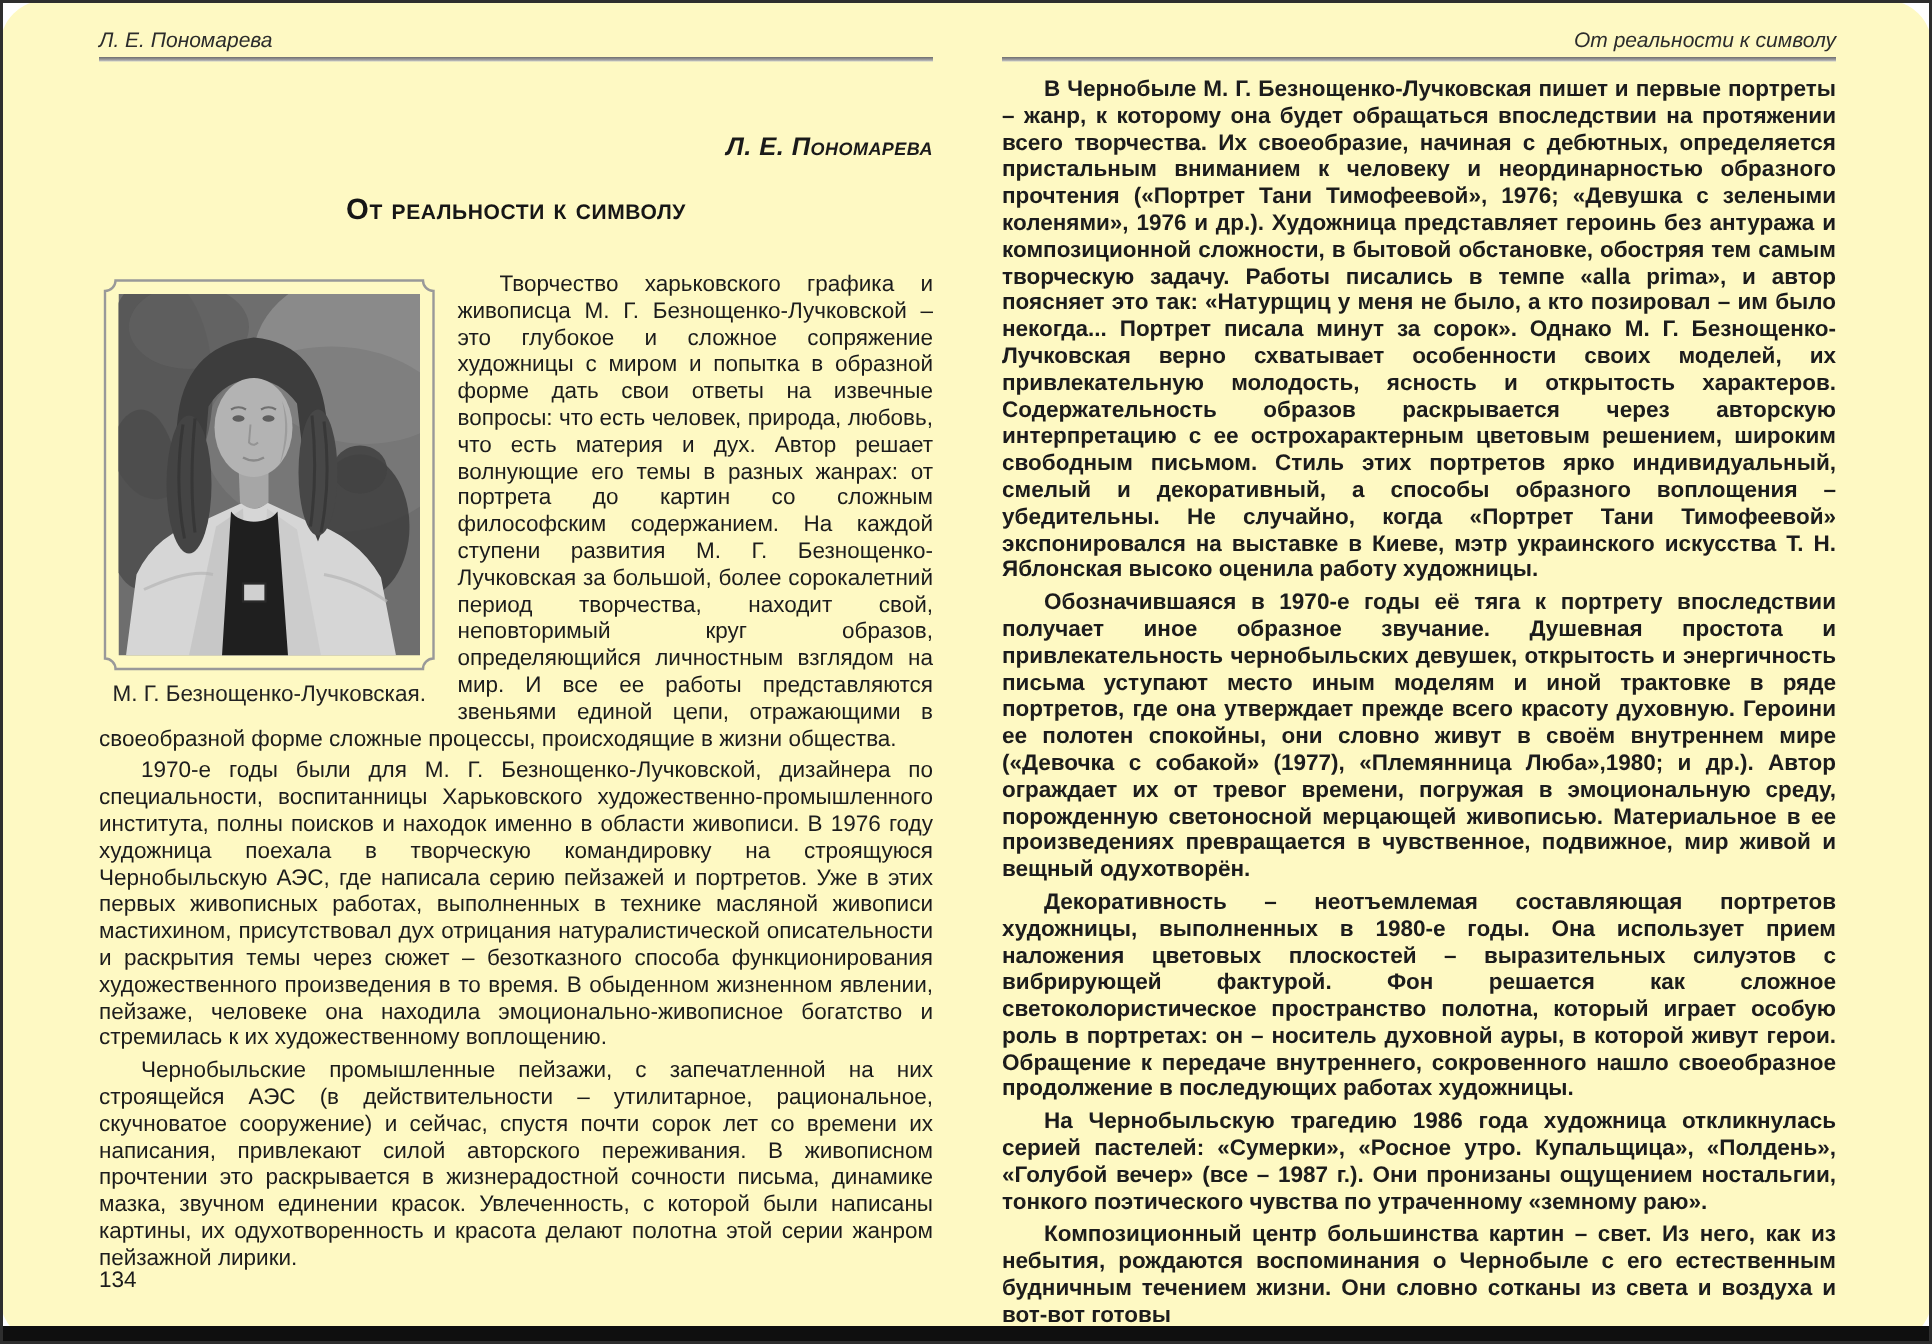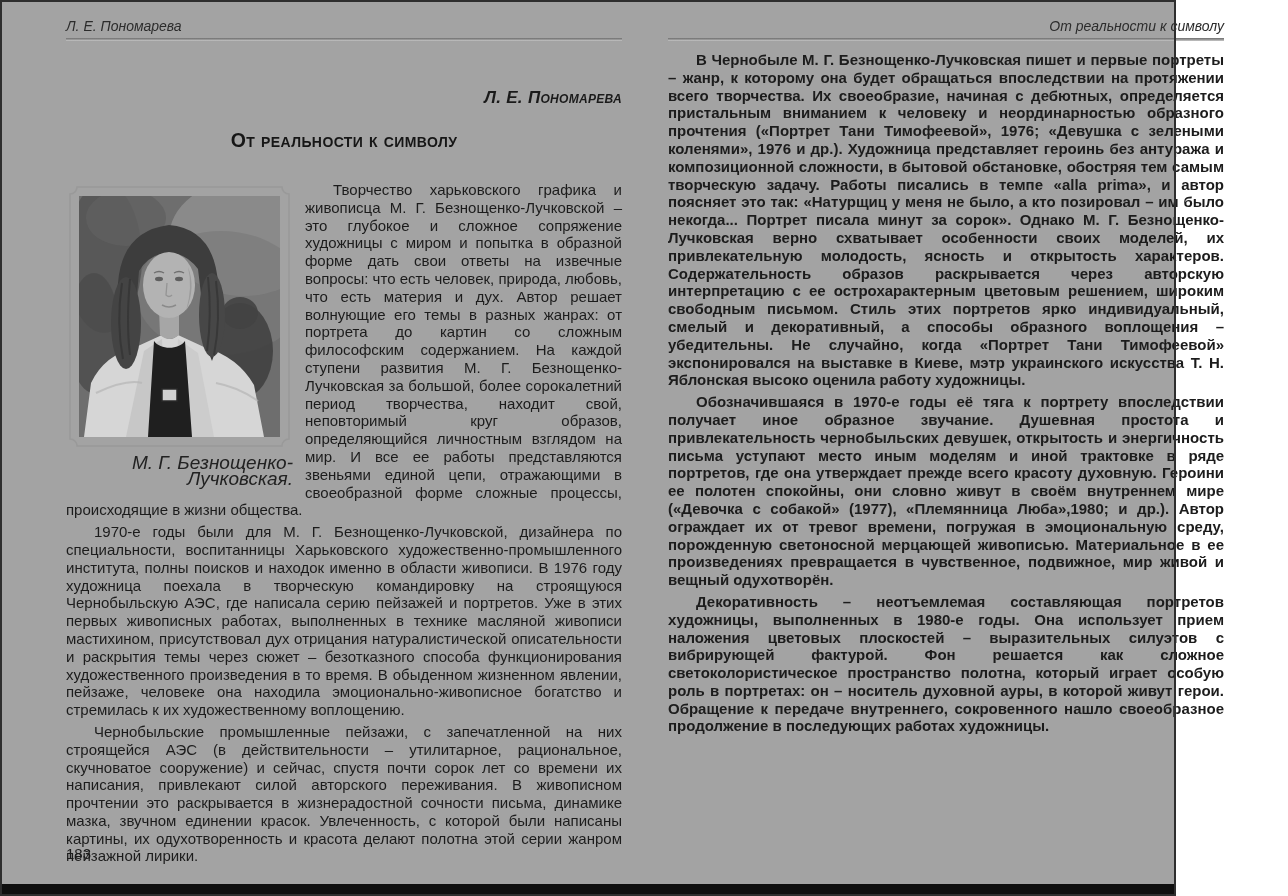--- a/index.html
+++ b/index.html
@@ -3,21 +3,21 @@
 <meta charset="utf-8">
 <style>
   html, body {
     margin: 0; padding: 0;
     width: 1288px; height: 896px;
     background: #ffffff;
     overflow: hidden;
     font-family: "Liberation Sans", sans-serif;
     color: #1c1c1c;
   }
-  .spread { position: relative; width: 1176px; height: 896px; background: #a3a3a3; }
+  .spread { position: relative; width: 1288px; height: 896px; background: #fef9c3; border-radius: 31px; }
 
   .frame-border {
     position: absolute; inset: 0;
     border: 2px solid #2e2e2e;
     pointer-events: none;
   }
   .bottom-bar {
     position: absolute; left: 2px; right: 2px; bottom: 2px;
     height: 10px; background: #0f0f0f;
   }
@@ -66,26 +66,25 @@
   }
 
   figure.photo-figure {
     float: left;
     width: 227px;
     margin: 2px 12px 2px 0;
     padding: 0;
   }
   figure.photo-figure svg { display: block; }
   figcaption.photo-caption {
-    font-style: italic;
-    font-size: 19px;
+    font-size: 15px;
     line-height: 16px;
     color: #222;
     margin-top: 5px;
-    text-align: right;
+    text-align: center;
     text-indent: 0;
   }
 
   .page-number {
     position: absolute; top: 845px;
     font-size: 15px; color: #1c1c1c;
   }
   .page-number.num-left  { left: 0; }
   .page-number.num-right { right: 0; margin-top: 48px; }
 </style>
@@ -147,31 +146,33 @@
             <path d="M 30 210 Q 60 196 76 200 M 150 200 Q 172 204 192 218" stroke="#b5b5b5" stroke-width="2" fill="none" opacity="0.7"></path>
           </g>
         </svg>
         <figcaption class="photo-caption">М. Г. Безнощенко-Лучковская.</figcaption>
       </figure>
       <p>Творчество харьковского графика и живописца М. Г. Безнощенко-Лучковской – это глубокое и сложное сопряжение художницы с миром и попытка в образной форме дать свои ответы на извечные вопросы: что есть человек, природа, любовь, что есть материя и дух. Автор решает волнующие его темы в разных жанрах: от портрета до картин со сложным философским содержанием. На каждой ступени развития М. Г. Безнощенко-Лучковская за большой, более сорокалетний период творчества, находит свой, неповторимый круг образов, определяющийся личностным взглядом на мир. И все ее работы представляются звеньями единой цепи, отражающими в своеобразной форме сложные процессы, происходящие в жизни общества.</p>
       <p>1970-е годы были для М. Г. Безнощенко-Лучковской, дизайнера по специальности, воспитанницы Харьковского художественно-промышленного института, полны поисков и находок именно в области живописи. В 1976 году художница поехала в творческую командировку на строящуюся Чернобыльскую АЭС, где написала серию пейзажей и портретов. Уже в этих первых живописных работах, выполненных в технике масляной живописи мастихином, присутствовал дух отрицания натуралистической описательности и раскрытия темы через сюжет – безотказного способа функционирования художественного произведения в то время. В обыденном жизненном явлении, пейзаже, человеке она находила эмоционально-живописное богатство и стремилась к их художественному воплощению.</p>
       <p>Чернобыльские промышленные пейзажи, с запечатленной на них строящейся АЭС (в действительности – утилитарное, рациональное, скучноватое сооружение) и сейчас, спустя почти сорок лет со времени их написания, привлекают силой авторского переживания. В живописном прочтении это раскрывается в жизнерадостной сочности письма, динамике мазка, звучном единении красок. Увлеченность, с которой были написаны картины, их одухотворенность и красота делают полотна этой серии жанром пейзажной лирики.</p>
     </div>
 
-    <div class="page-number num-left">183</div>
+    <div class="page-number num-left">134</div>
   </div>
 
   <div class="page page-right">
     <div class="running-head align-right">От реальности к символу</div>
     <div class="head-rule"></div>
 
     <div class="body-block body-right">
       <p>В Чернобыле М. Г. Безнощенко-Лучковская пишет и первые портреты – жанр, к которому она будет обращаться впоследствии на протяжении всего творчества. Их своеобразие, начиная с дебютных, определяется пристальным вниманием к человеку и неординарностью образного прочтения («Портрет Тани Тимофеевой», 1976; «Девушка с зелеными коленями», 1976 и др.). Художница представляет героинь без антуража и композиционной сложности, в бытовой обстановке, обостряя тем самым творческую задачу. Работы писались в темпе «alla prima», и автор поясняет это так: «Натурщиц у меня не было, а кто позировал – им было некогда... Портрет писала минут за сорок». Однако М. Г. Безнощенко-Лучковская верно схватывает особенности своих моделей, их привлекательную молодость, ясность и открытость характеров. Содержательность образов раскрывается через авторскую интерпретацию с ее острохарактерным цветовым решением, широким свободным письмом. Стиль этих портретов ярко индивидуальный, смелый и декоративный, а способы образного воплощения – убедительны. Не случайно, когда «Портрет Тани Тимофеевой» экспонировался на выставке в Киеве, мэтр украинского искусства Т. Н. Яблонская высоко оценила работу художницы.</p>
       <p>Обозначившаяся в 1970-е годы её тяга к портрету впоследствии получает иное образное звучание. Душевная простота и привлекательность чернобыльских девушек, открытость и энергичность письма уступают место иным моделям и иной трактовке в ряде портретов, где она утверждает прежде всего красоту духовную. Героини ее полотен спокойны, они словно живут в своём внутреннем мире («Девочка с собакой» (1977), «Племянница Люба»,1980; и др.). Автор ограждает их от тревог времени, погружая в эмоциональную среду, порожденную светоносной мерцающей живописью. Материальное в ее произведениях превращается в чувственное, подвижное, мир живой и вещный одухотворён.</p>
       <p>Декоративность – неотъемлемая составляющая портретов художницы, выполненных в 1980-е годы. Она использует прием наложения цветовых плоскостей – выразительных силуэтов с вибрирующей фактурой. Фон решается как сложное светоколористическое пространство полотна, который играет особую роль в портретах: он – носитель духовной ауры, в которой живут герои. Обращение к передаче внутреннего, сокровенного нашло своеобразное продолжение в последующих работах художницы.</p>
+      <p>На Чернобыльскую трагедию 1986 года художница откликнулась серией пастелей: «Сумерки», «Росное утро. Купальщица», «Полдень», «Голубой вечер» (все – 1987 г.). Они пронизаны ощущением ностальгии, тонкого поэтического чувства по утраченному «земному раю».</p>
+      <p>Композиционный центр большинства картин – свет. Из него, как из небытия, рождаются воспоминания о Чернобыле с его естественным будничным течением жизни. Они словно сотканы из света и воздуха и вот-вот готовы</p>
     </div>
 
     <div class="page-number num-right">233</div>
   </div>
 
   <div class="bottom-bar"></div>
   <div class="frame-border"></div>
 </div>
 
 </body></html>

